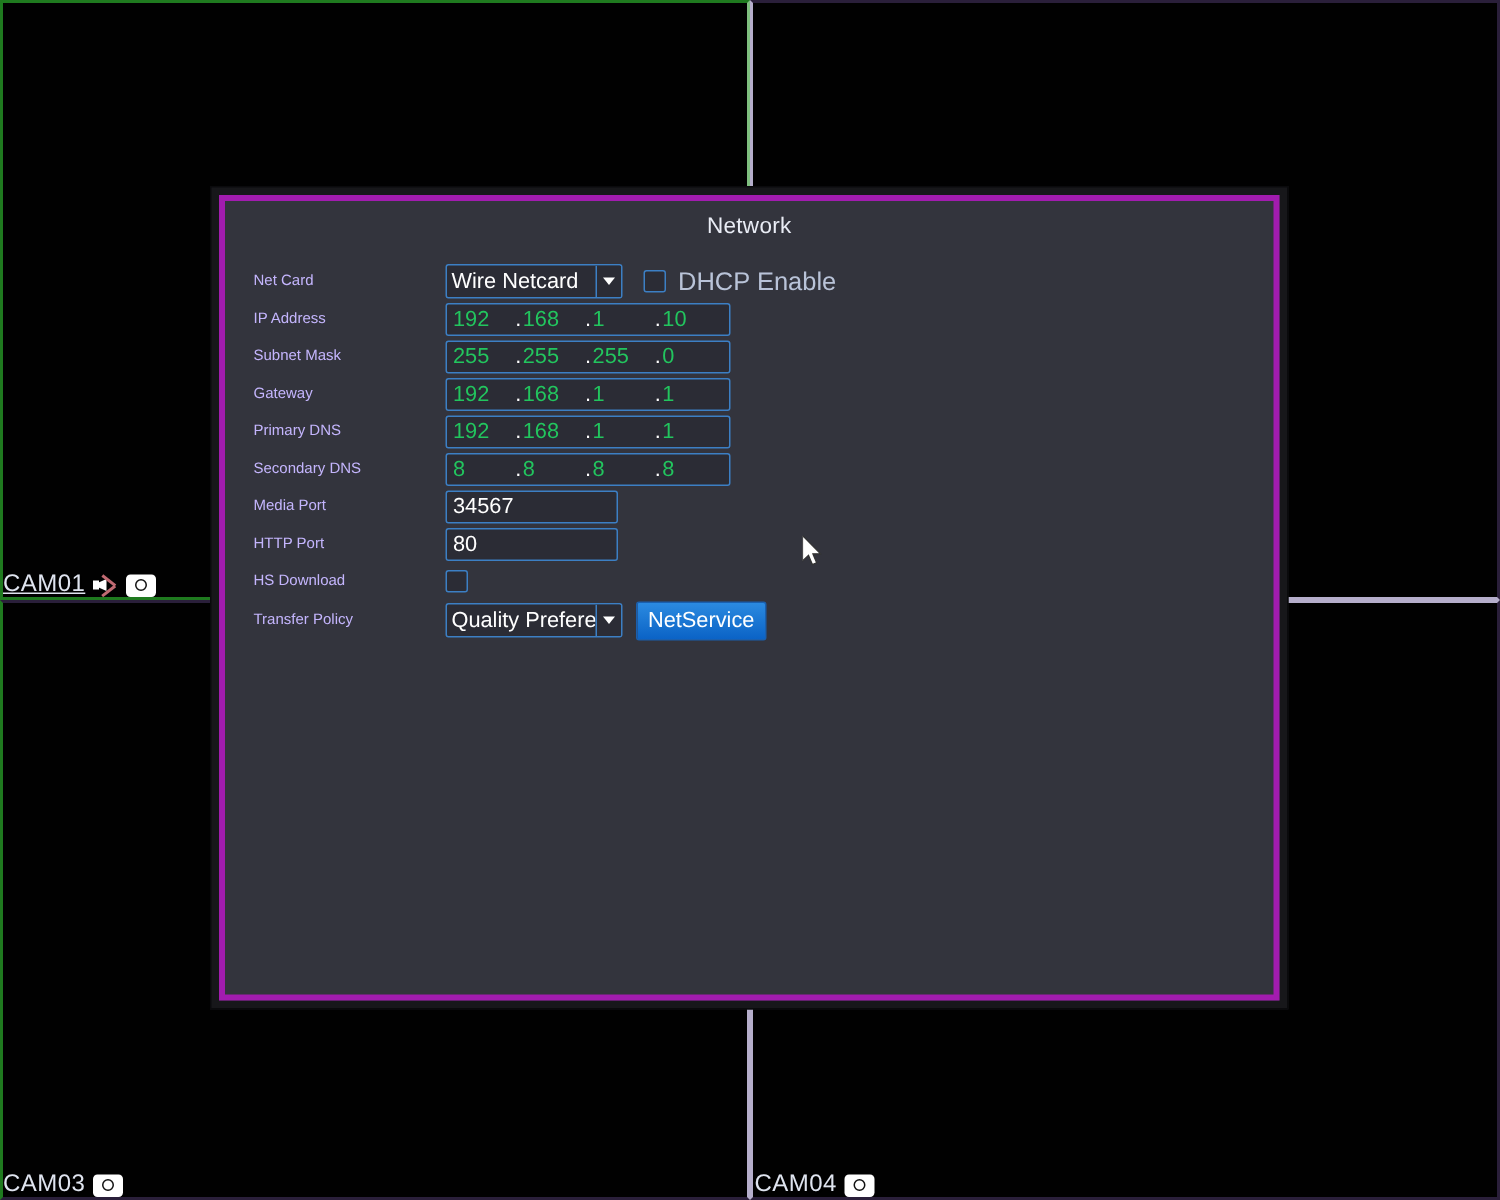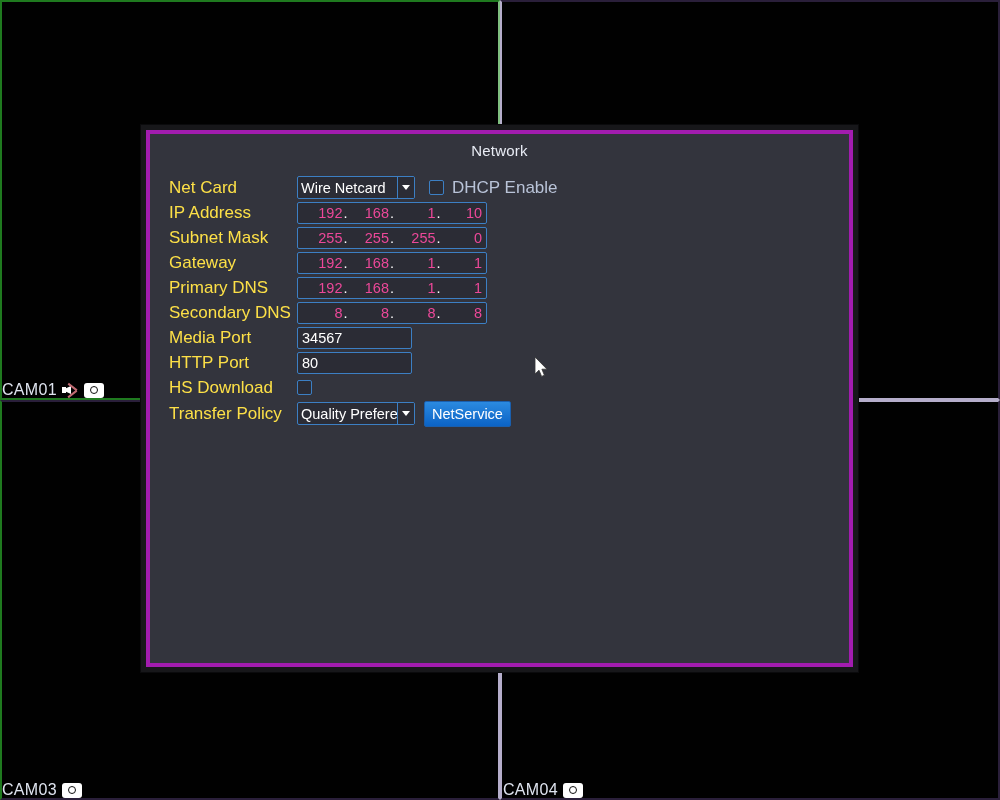--- a/index.html
+++ b/index.html
@@ -42,21 +42,21 @@
     position: absolute;
     display: flex;
     align-items: center;
     gap: 5px;
     color: #dfe4ef;
     font-size: 16px;
     letter-spacing: .3px;
     text-shadow: 1px 1px 0 #000;
     white-space: nowrap;
   }
-  #cam01-label { left: 2px;   top: 381px; }
+  #cam01-label { left: 2px;   top: 381px; text-decoration: underline; }
   #cam03-label { left: 2px;   top: 781px; }
   #cam04-label { left: 503px; top: 781px; }
 
   .rec-icon {
     display: inline-block;
     width: 20px; height: 15px;
     background: #ffffff;
     border-radius: 3px;
     position: relative;
   }
@@ -128,44 +128,44 @@
     width: 680px;
   }
   .row {
     display: flex;
     align-items: center;
     height: 25px;
     margin-bottom: 0px;
   }
   .row-label {
     width: 128px;
-    color: #fde047;
-    font-size: 17px;
+    color: #c4b5fd;
+    font-size: 10px;
     flex: 0 0 128px;
     line-height: 1;
   }
 
   
   .field {
     box-sizing: border-box;
     height: 22px;
     background: #2b2c35;
     border: 1px solid #3c7fc4;
     border-radius: 2px;
     color: #ffffff;
     font-size: 14.5px;
     display: flex;
     align-items: center;
     padding: 0 4px;
   }
   .field-ip { width: 190px; justify-content: space-between; }
   .ip-oct {
     flex: 1 1 0;
-    text-align: right;
-    color: #ec4899;
+    text-align: left;
+    color: #22c55e;
     font-size: 14.5px;
   }
   .ip-dot { color: #ffffff; font-size: 14.5px; padding: 0 1px; }
   .field-port { width: 115px; }
 
   
   .select {
     box-sizing: border-box;
     position: relative;
     height: 23px;

